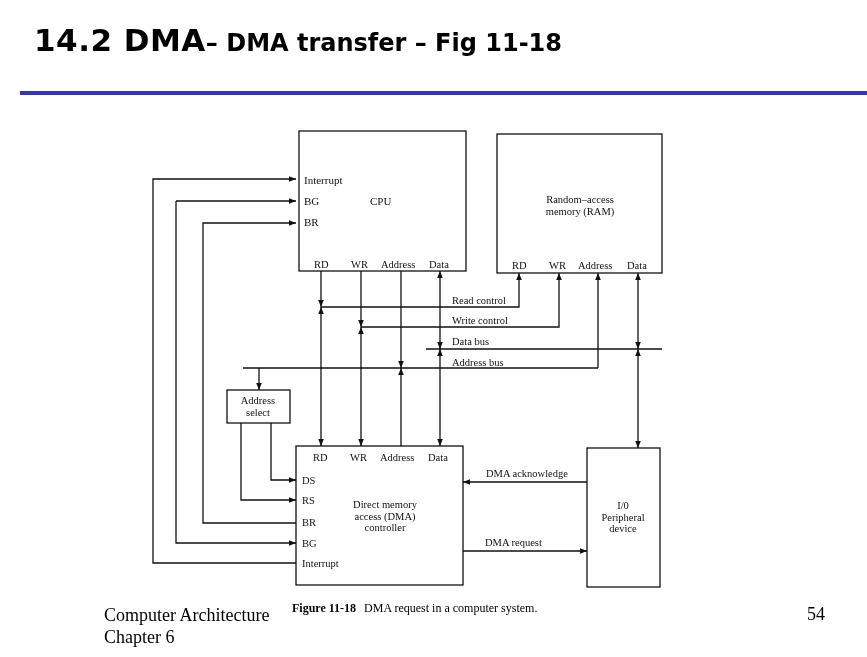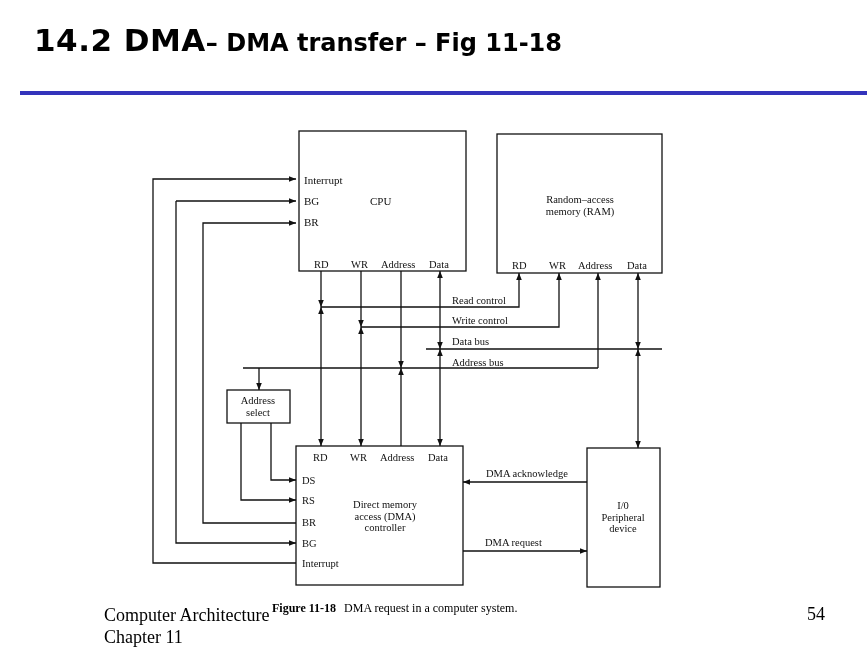--- a/index.html
+++ b/index.html
@@ -6,21 +6,21 @@
   body { width: 867px; height: 657px; position: relative; overflow: hidden; font-family: "DejaVu Serif", serif; color: #000; }
   .slide-title { position: absolute; left: 34px; top: 22px; font-family: "DejaVu Sans", sans-serif; font-weight: bold; white-space: nowrap; }
   .slide-title .main { font-size: 31px; letter-spacing: 0.5px; }
   .slide-title .sub { font-size: 24px; margin-left: 0; }
   .title-rule { position: absolute; left: 20px; top: 91px; width: 847px; height: 4px; background: #3333bb; }
   svg.diagram { position: absolute; left: 0; top: 0; }
   svg text { font-family: "Liberation Serif", serif; fill: #111; }
   .footer-left { position: absolute; left: 72px; top: 604px; font-family: "Liberation Serif", serif; font-size: 18px; line-height: 22px; margin-left: 32px; }
   .footer-page { position: absolute; left: 807px; top: 604px; font-family: "Liberation Serif", serif; font-size: 18px; }
   .caption { position: absolute; left: 272px; top: 601px; font-family: "Liberation Serif", serif; font-size: 12px; white-space: nowrap; }
-  .caption .fig-num { font-weight: bold; margin-right: 8px; }
+  .caption .fig-num { font-weight: bold; margin-right: 8px; margin-left: 20px; }
 </style>
 </head>
 <body>
 
 <div class="slide-title">
   <span class="main">14.2 DMA</span><span class="sub">– DMA transfer – Fig 11-18</span>
 </div>
 <div class="title-rule"></div>
 
 <svg class="diagram" width="867" height="657" viewBox="0 0 867 657">
@@ -115,15 +115,15 @@
   <text x="486" y="477" font-size="10.5">DMA acknowledge</text>
   <text x="485" y="546" font-size="10.5">DMA request</text>
 </svg>
 
 <div class="caption">
   <span class="fig-num">Figure 11-18</span><span>DMA request in a computer system.</span>
 </div>
 
 <div class="footer-left">
   <div>Computer Architecture</div>
-  <div>Chapter 11</div>
+  <div>Chapter 6</div>
 </div>
 <div class="footer-page">54</div>
 
 </body></html>

